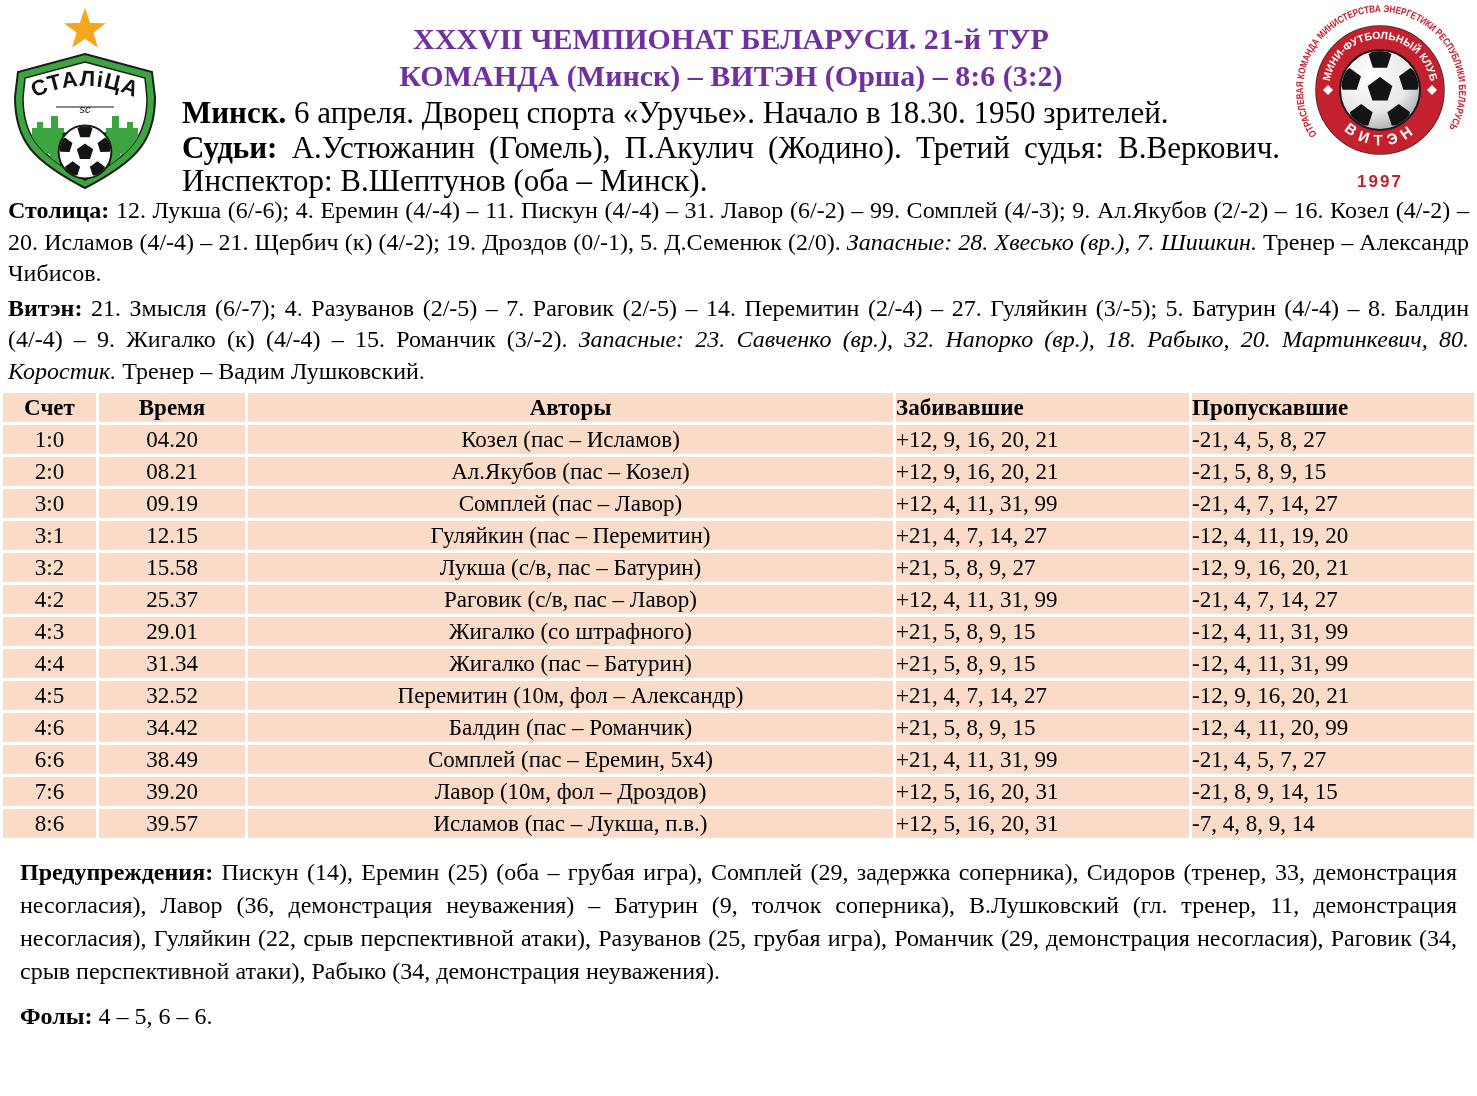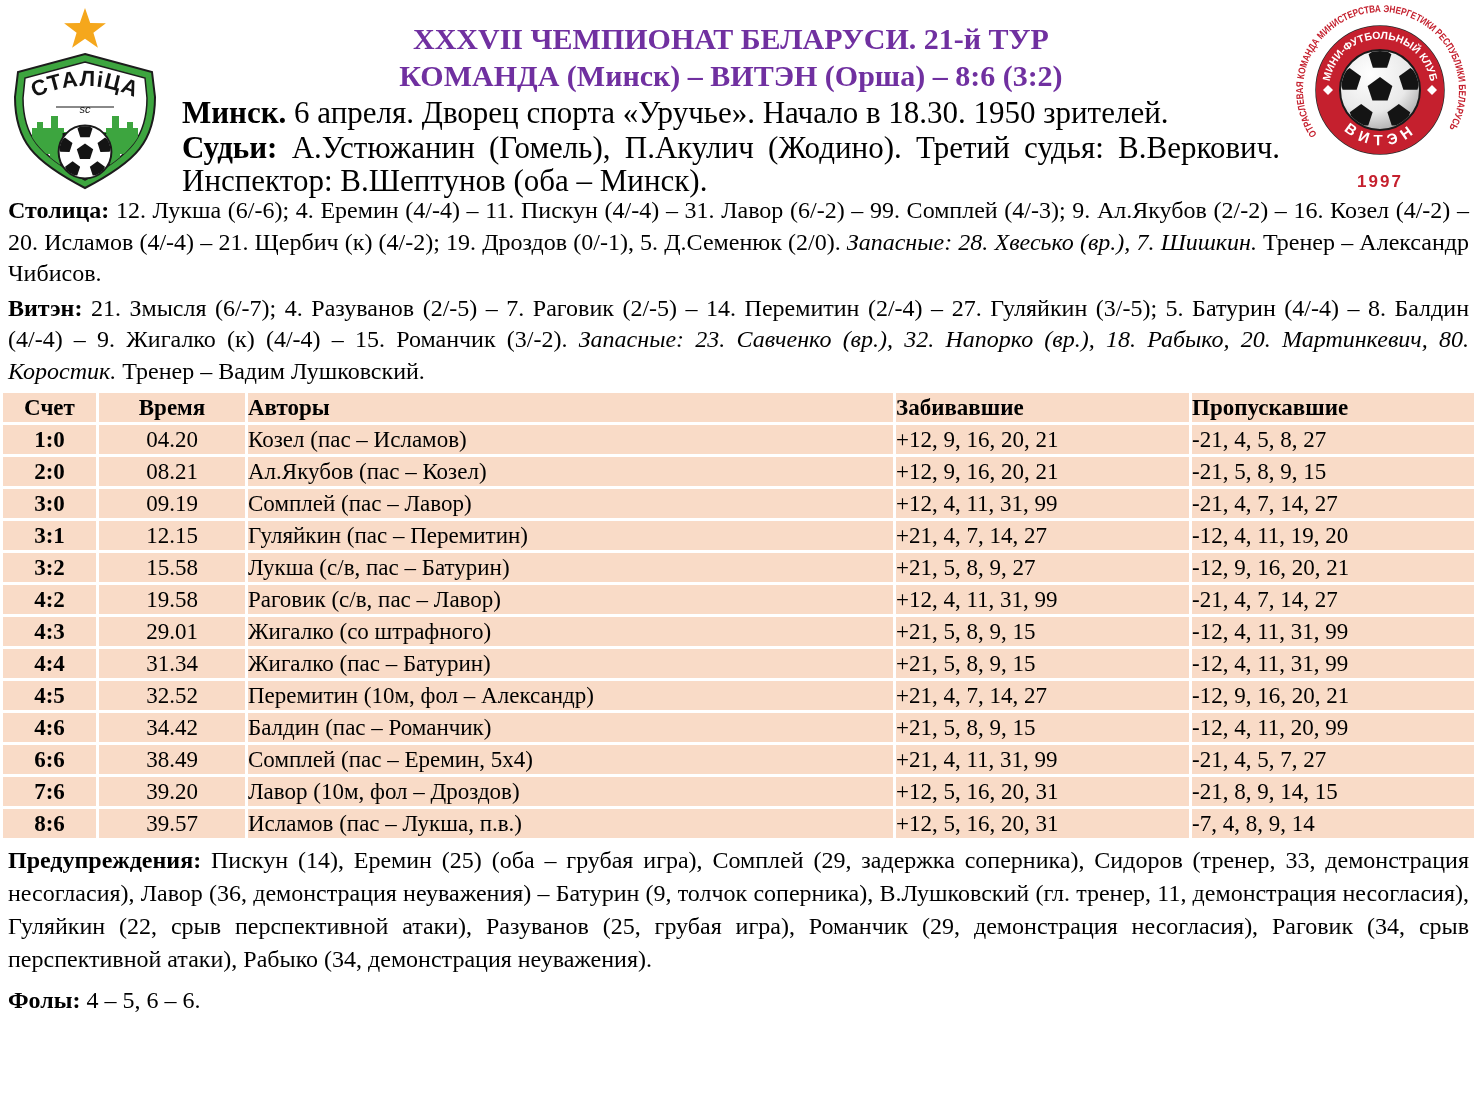--- a/index.html
+++ b/index.html
@@ -20,29 +20,29 @@
   .roster{font-size:24px;line-height:31.5px;margin:0 0 3px 0;text-align:justify;}
   .roster i{font-style:italic;}
 
   
   table.goals{width:1477px;border-collapse:separate;border-spacing:3px;table-layout:fixed;margin-top:0;}
   table.goals td,table.goals th{background:#F9DBC7;box-sizing:border-box;height:29px;line-height:29px;
     font-size:23px;padding:0;overflow:hidden;white-space:nowrap;vertical-align:middle;}
   table.goals th{font-weight:bold;}
   col.c0{width:93px;} col.c1{width:146px;} col.c2{width:645px;} col.c3{width:293px;} col.c4{width:282px;}
   .al-c{text-align:center;} 
-  td.cell-0{text-align:center;font-weight:bold;}
+  td.cell-0{text-align:center;font-weight:normal;}
   td.cell-1{text-align:center;}
-  td.cell-2,th.h2{text-align:left;padding-left:12px;}
+  td.cell-2,th.h2{text-align:center;padding-left:12px;}
   td.cell-3,th.h3{text-align:left;padding-left:10px;}
   td.cell-4,th.h4{text-align:left;padding-left:12px;}
 
   
   .footer{padding:3px 8px 0 8px;}
-  .footer p{margin:0;font-size:24px;line-height:33px;}
+  .footer p{margin:12px;font-size:24px;line-height:33px;}
   .cautions{text-align:justify;}
   .fouls{margin-top:8px !important;}
   .best{margin-top:2px !important;}
 
   
   .logo svg{display:block;}
   .logo text{font-family:"Liberation Sans","DejaVu Sans",sans-serif;}
 </style>
 </head>
 <body>
@@ -239,21 +239,21 @@
         </tr>
         <tr>
           <td class="cell-0">3:2</td>
           <td class="cell-1">15.58</td>
           <td class="cell-2">Лукша (с/в, пас – Батурин)</td>
           <td class="cell-3">+21, 5, 8, 9, 27</td>
           <td class="cell-4">-12, 9, 16, 20, 21</td>
         </tr>
         <tr>
           <td class="cell-0">4:2</td>
-          <td class="cell-1">19.58</td>
+          <td class="cell-1">25.37</td>
           <td class="cell-2">Раговик (с/в, пас – Лавор)</td>
           <td class="cell-3">+12, 4, 11, 31, 99</td>
           <td class="cell-4">-21, 4, 7, 14, 27</td>
         </tr>
         <tr>
           <td class="cell-0">4:3</td>
           <td class="cell-1">29.01</td>
           <td class="cell-2">Жигалко (со штрафного)</td>
           <td class="cell-3">+21, 5, 8, 9, 15</td>
           <td class="cell-4">-12, 4, 11, 31, 99</td>

